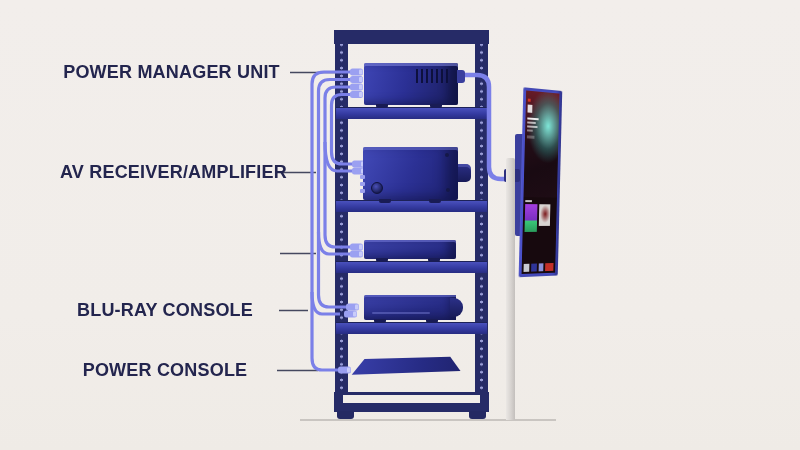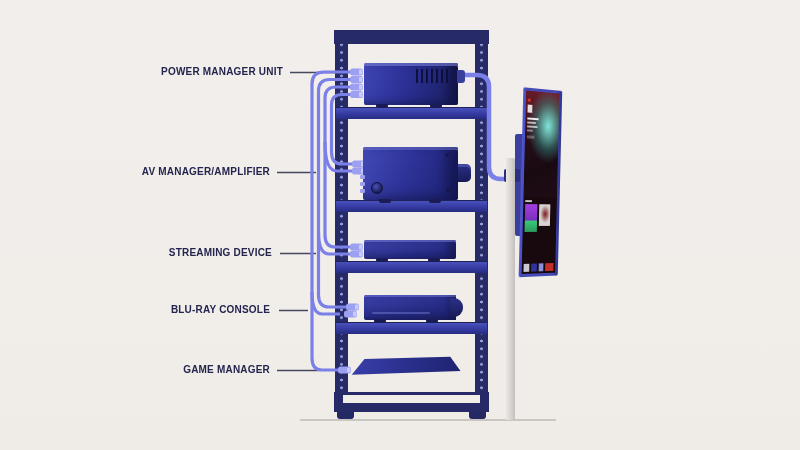--- a/index.html
+++ b/index.html
@@ -75,22 +75,22 @@
     background:linear-gradient(100deg,#3differently 0 0,#343aa8 0%,#20246f 70%,#191c58 100%);}
 
   
   #wires{position:absolute;left:0;top:0;z-index:3;}
   .cable{fill:none;stroke:#7b80e8;stroke-width:3.2px;}
   .cable-thick{fill:none;stroke:#7b80e8;stroke-width:4.5px;}
   .leader{fill:none;stroke:#45485f;stroke-width:1.5px;}
 
   
   .label{
-    position:absolute;z-index:6;text-align:right;
-    font-size:10px;font-weight:700;letter-spacing:.2px;color:#23254e;line-height:14px;
+    position:absolute;z-index:6;text-align:center;
+    font-size:18px;font-weight:700;letter-spacing:.2px;color:#23254e;line-height:14px;
     font-stretch:condensed;white-space:nowrap;
   }
 
   
   .ground{position:absolute;left:300px;top:419px;width:256px;height:2px;background:#c9c5c1;z-index:1;}
   .arm{position:absolute;left:504px;top:169px;width:16px;height:13px;background:#2c2f7e;border-radius:2px;z-index:4;}
   .mount-plate{position:absolute;left:515px;top:134px;width:13px;height:102px;background:#3b3f9d;border-radius:2px;z-index:4;}
   .pole{position:absolute;left:506px;top:158px;width:9px;height:262px;z-index:5;border-radius:2px 2px 0 0;
     background:linear-gradient(90deg,#eae7e4 0%,#d7d3d0 55%,#c3bfbc 100%);}
   .tv{
@@ -235,18 +235,17 @@
       <div class="tiles">
         <div class="tile tile1"></div>
         <div class="tile tile2"></div>
         <div class="tile tile3"></div>
         <div class="tile tile4"></div>
       </div>
     </div>
   </div>
 
   <div class="label" style="left:60px;top:65px;width:223px">POWER MANAGER UNIT</div>
-  <div class="label" style="left:60px;top:165px;width:210px">AV MANAGER/AMPLIFIER</div>
-  <div class="label" style="left:60px;top:246px;width:212px">STREAMING DEVICE</div>
+  <div class="label" style="left:60px;top:165px;width:210px">AV RECEIVER/AMPLIFIER</div>
   <div class="label" style="left:60px;top:303px;width:210px">BLU-RAY CONSOLE</div>
-  <div class="label" style="left:60px;top:363px;width:210px">GAME MANAGER</div>
+  <div class="label" style="left:60px;top:363px;width:210px">POWER CONSOLE</div>
 
 </div>
 
 </body></html>

